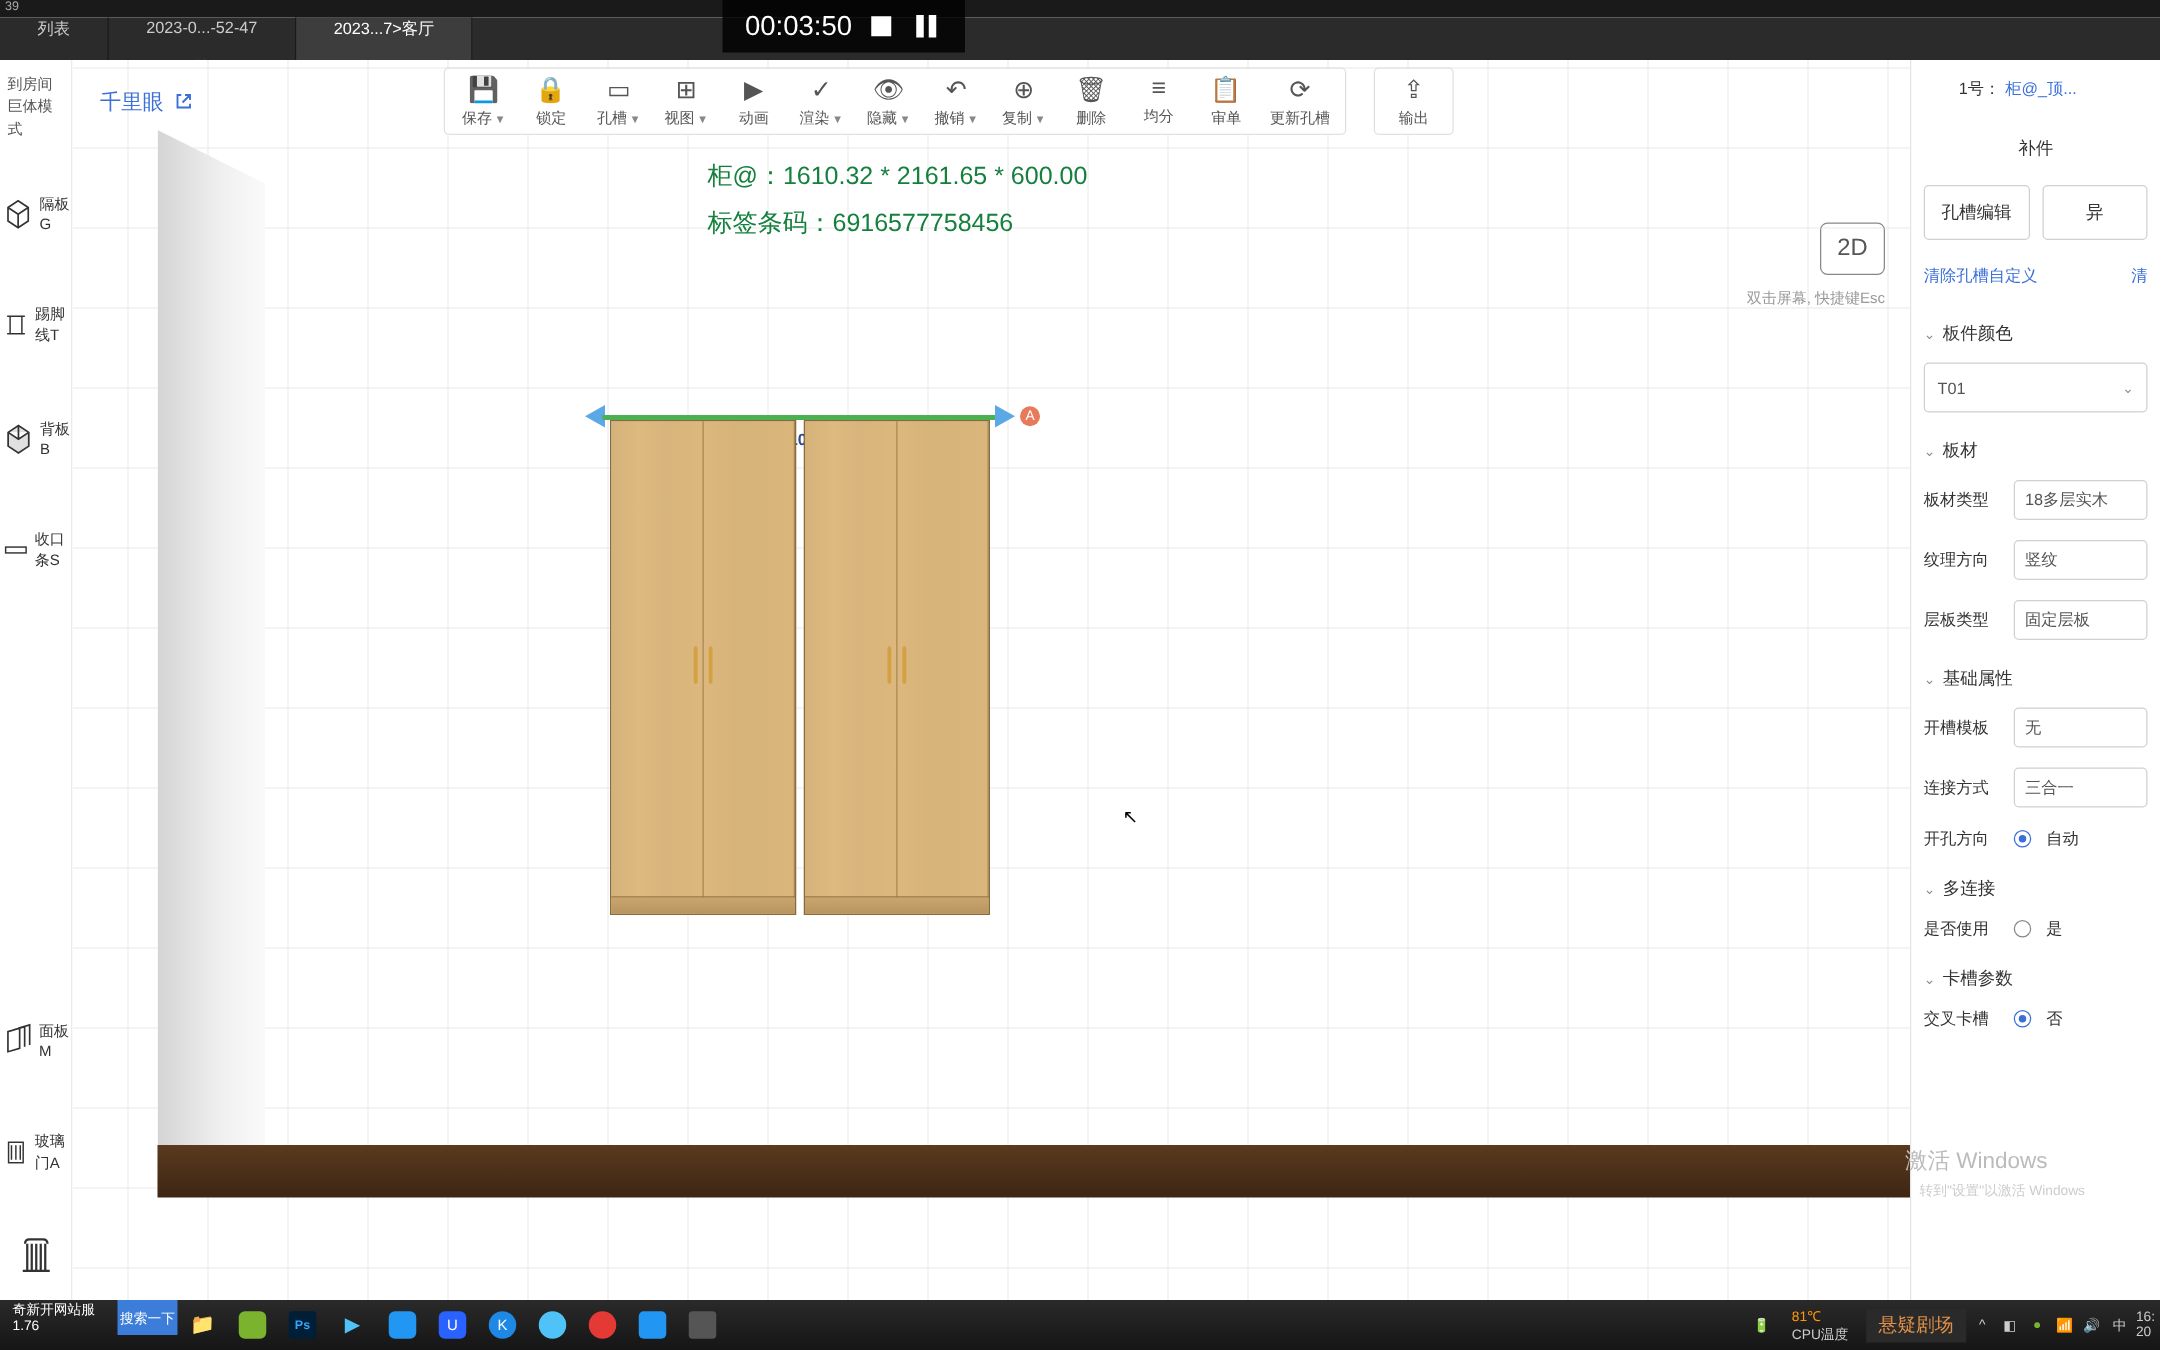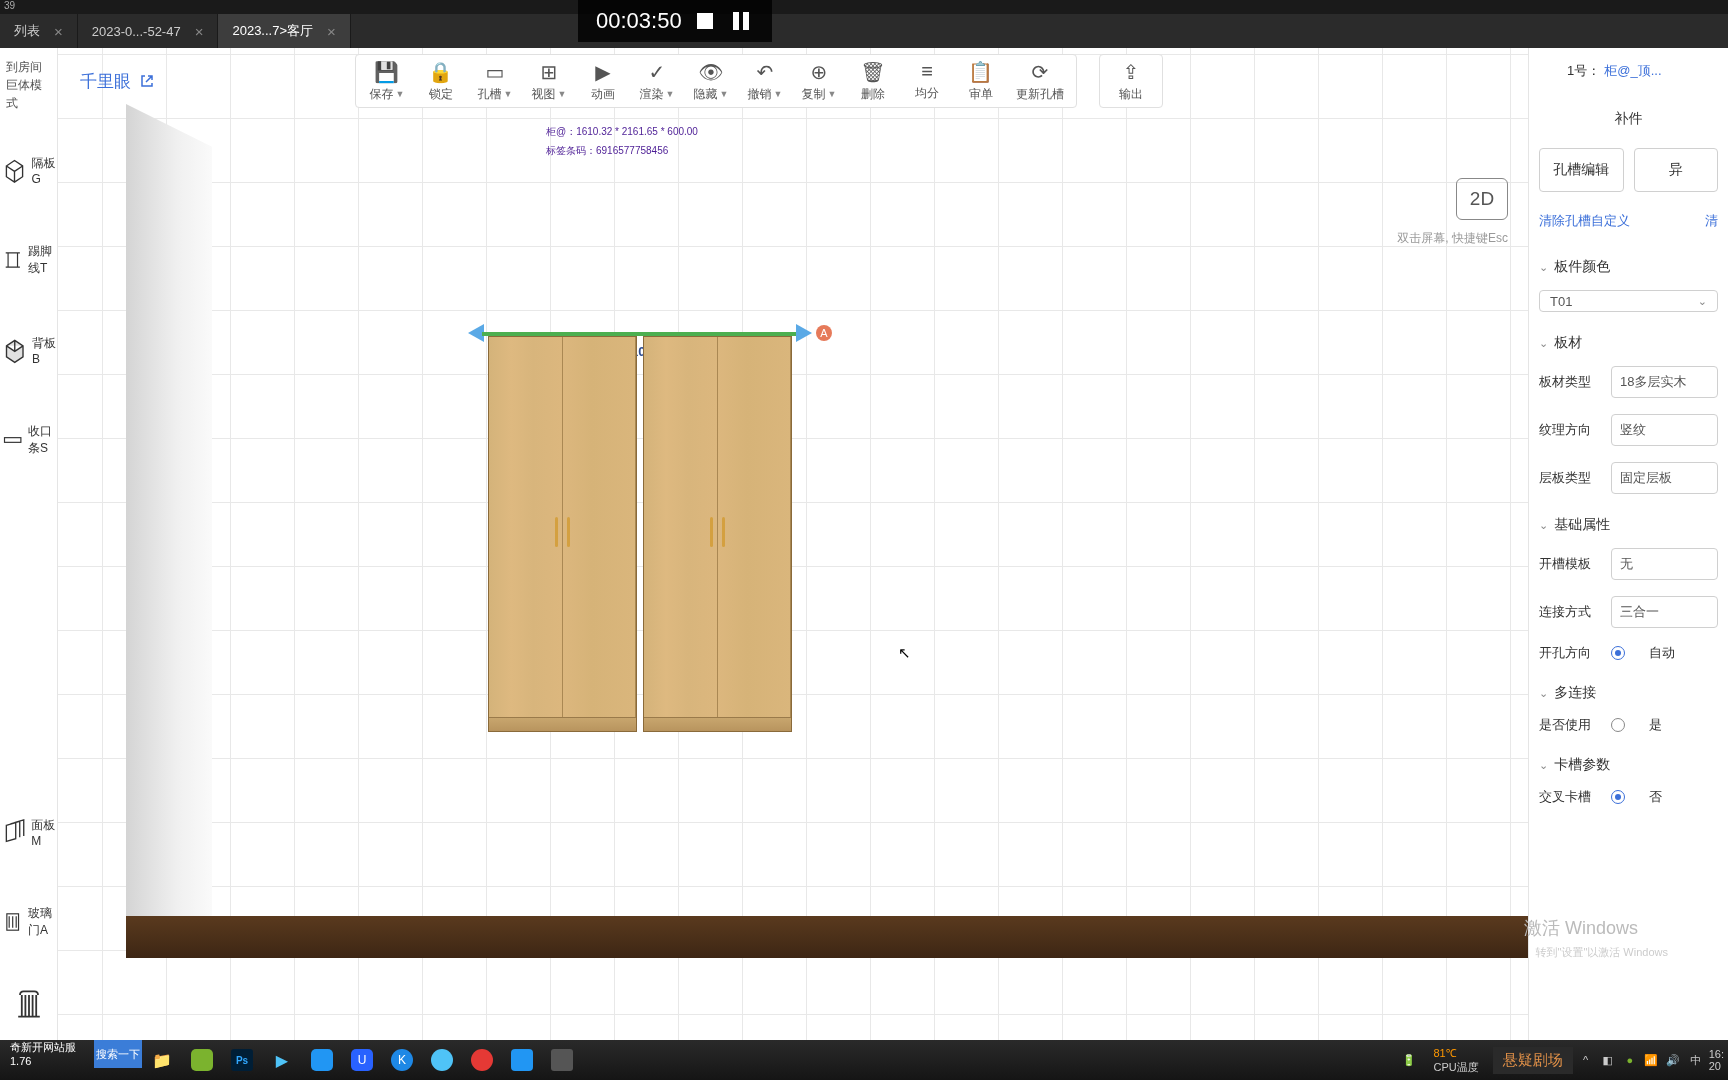--- a/index.html
+++ b/index.html
@@ -9,21 +9,21 @@
     .titlebar-corner { position: absolute; top: 0; left: 0; font-size: 10px; color: #aaa; padding: 0 4px; }
     
     .video-controls { position: absolute; top: 0; left: 578px; background: rgba(0,0,0,0.8); display: flex; align-items: center; gap: 10px; padding: 8px 18px; z-index: 100; }
     .video-time { color: #fff; font-size: 22px; font-weight: 500; }
     .vc-btn { width: 26px; height: 26px; display: flex; align-items: center; justify-content: center; color: #fff; cursor: pointer; }
     .vc-stop { width: 16px; height: 16px; background: #fff; }
     .vc-pause { display: flex; gap: 4px; }
     .vc-pause span { width: 6px; height: 18px; background: #fff; }
     
     .tabs { height: 34px; background: #2b2b2b; display: flex; align-items: center; }
-    .tab { padding: 0 14px; height: 34px; display: flex; align-items: center; gap: 14px; color: #ccc; font-size: 13px; border-right: 1px solid #1a1a1a; cursor: pointer; }
+    .tab { padding: 0 30px; height: 34px; display: flex; align-items: center; gap: 14px; color: #ccc; font-size: 13px; border-right: 1px solid #1a1a1a; cursor: pointer; flex-direction: column; }
     .tab.active { background: #3d3d3d; color: #fff; }
     .tab-close { color: #888; font-size: 15px; cursor: pointer; }
     
     .main-area { position: absolute; top: 48px; left: 0; right: 0; bottom: 40px; display: flex; }
     
     .left-sidebar { width: 58px; background: #fff; border-right: 1px solid #e5e5e5; display: flex; flex-direction: column; align-items: center; padding-top: 6px; }
     .ls-top { font-size: 12px; color: #555; text-align: left; padding: 4px 6px; line-height: 1.5; }
     .ls-icon-btn { width: 56px; height: 72px; display: flex; align-items: center; justify-content: center; gap: 4px; cursor: pointer; margin-top: 18px; }
     .ls-icon-btn:first-of-type { margin-top: 38px; }
     .ls-svg { width: 36px; height: 36px; }
@@ -36,21 +36,21 @@
     .canvas-header { position: absolute; top: 6px; left: 0; right: 0; height: 54px; display: flex; align-items: center; padding-left: 22px; z-index: 20; }
     .clairvoyance { color: #3b6fd9; font-size: 17px; display: flex; align-items: center; gap: 8px; cursor: pointer; }
     .toolbar { display: flex; align-items: center; gap: 4px; background: #fff; border: 1px solid #e0e0e0; border-radius: 4px; padding: 4px 6px; margin-left: 200px; }
     .tb-btn { min-width: 50px; height: 44px; display: flex; flex-direction: column; align-items: center; justify-content: center; gap: 2px; cursor: pointer; padding: 0 6px; }
     .tb-icon { font-size: 20px; color: #555; }
     .tb-row { display: flex; align-items: center; gap: 2px; }
     .tb-label { font-size: 12px; color: #555; }
     .tb-caret { font-size: 9px; color: #888; }
     .tb-output { margin-left: 22px; background: #fff; border: 1px solid #e0e0e0; border-radius: 4px; }
     
-    .info-text { position: absolute; top: 74px; left: 488px; font-size: 10px; color: #4c1d95; line-height: 1.9; z-index: 10; }
+    .info-text { position: absolute; top: 74px; left: 508px; font-size: 20px; color: #15803d; line-height: 1.9; z-index: 10; }
     
     .view-2d { position: absolute; top: 130px; right: 20px; width: 52px; height: 42px; border: 1.5px solid #888; border-radius: 6px; display: flex; align-items: center; justify-content: center; font-size: 19px; color: #555; cursor: pointer; z-index: 10; }
     .hint-txt { position: absolute; top: 182px; right: 20px; font-size: 12px; color: #999; z-index: 10; }
     
     .room-3d { position: absolute; top: 50px; left: 68px; right: 0; bottom: 0; }
     .floor { position: absolute; bottom: 82px; left: 0; right: 0; height: 42px; background: linear-gradient(180deg, #5a3a1e 0%, #3d2614 100%); }
     .wall-left { position: absolute; top: 6px; left: 0; width: 86px; bottom: 82px; background: linear-gradient(90deg, #d4d4d4 0%, #f0f0f0 60%, #fafafa 100%); clip-path: polygon(0 0, 100% 5%, 100% 95%, 0 100%); }
     
     .cabinet-wrap { position: absolute; top: 236px; left: 362px; width: 304px; height: 398px; }
     .dim-arrow-h { position: absolute; top: -8px; left: -20px; right: -20px; height: 14px; }
@@ -78,25 +78,25 @@
     .rp-top { display: flex; align-items: center; padding: 14px 0 10px 0; gap: 4px; margin-left: 28px; }
     .rp-breadcrumb { color: #3b6fd9; cursor: pointer; }
     .rp-tabs { display: flex; gap: 10px; margin: 12px 0; }
     .rp-tab { flex: 1; padding: 8px 0; text-align: center; cursor: pointer; font-size: 14px; }
     .rp-subtabs { display: flex; gap: 10px; margin-bottom: 14px; }
     .rp-subtab { flex: 1; padding: 12px 0; text-align: center; border: 1px solid #d0d0d0; border-radius: 4px; cursor: pointer; font-size: 14px; }
     .rp-link { color: #3b6fd9; cursor: pointer; padding: 6px 0; display: flex; justify-content: space-between; }
     .rp-section { margin-top: 22px; }
     .rp-sec-title { display: flex; align-items: center; gap: 6px; font-size: 14px; font-weight: 500; margin-bottom: 14px; cursor: pointer; }
     .chev { font-size: 11px; color: #888; }
-    .rp-select { width: 100%; height: 22px; border: 1px solid #d0d0d0; border-radius: 4px; padding: 0 10px; display: flex; align-items: center; justify-content: space-between; color: #555; cursor: pointer; }
+    .rp-select { width: 100%; height: 40px; border: 1px solid #d0d0d0; border-radius: 4px; padding: 0 10px; display: flex; align-items: center; justify-content: space-between; color: #555; cursor: pointer; }
     .rp-row { display: flex; align-items: center; margin-bottom: 16px; gap: 6px; }
     .rp-row-label { width: 66px; font-size: 13px; color: #333; }
     .rp-row-val { flex: 1; border: 1px solid #d0d0d0; border-radius: 4px; height: 32px; padding: 0 8px; display: flex; align-items: center; font-size: 13px; color: #555; }
-    .rp-radio { display: flex; align-items: center; gap: 24px; }
+    .rp-radio { display: flex; align-items: center; gap: 12px; }
     .radio-dot { width: 14px; height: 14px; border-radius: 50%; border: 1px solid #888; position: relative; }
     .radio-dot.on { border-color: #3b6fd9; }
     .radio-dot.on::after { content: ''; position: absolute; inset: 3px; background: #3b6fd9; border-radius: 50%; }
     
     .watermark { position: absolute; bottom: 100px; right: 90px; color: #bbb; font-size: 18px; z-index: 5; }
     .watermark2 { position: absolute; bottom: 80px; right: 60px; color: #ccc; font-size: 11px; z-index: 5; }
     
     .taskbar { position: absolute; bottom: 0; left: 0; right: 0; height: 40px; background: linear-gradient(180deg, #2a2a2a 0%, #151515 100%); display: flex; padding: 0 4px; }
     .tb-app { width: 40px; height: 40px; display: flex; align-items: center; justify-content: center; cursor: pointer; }
     .tb-start { width: 90px; font-size: 11px; color: #fff; padding: 0 6px; }

